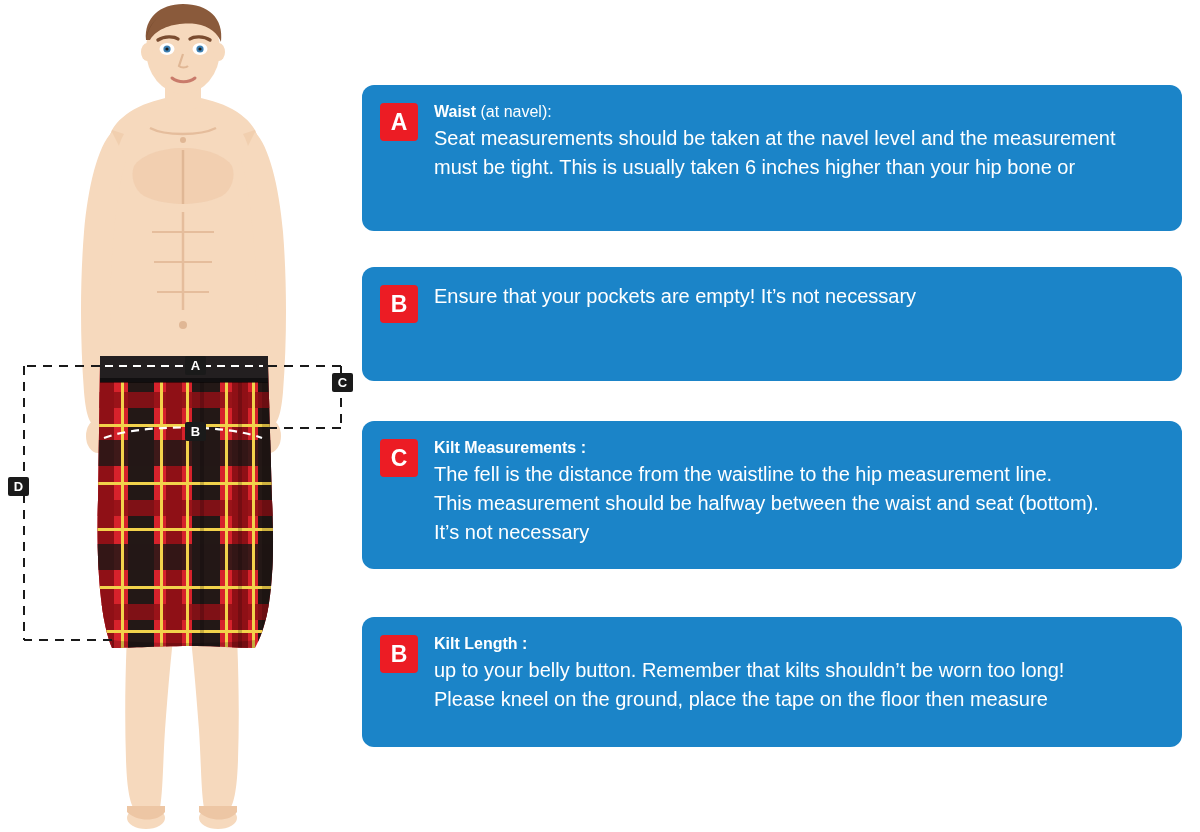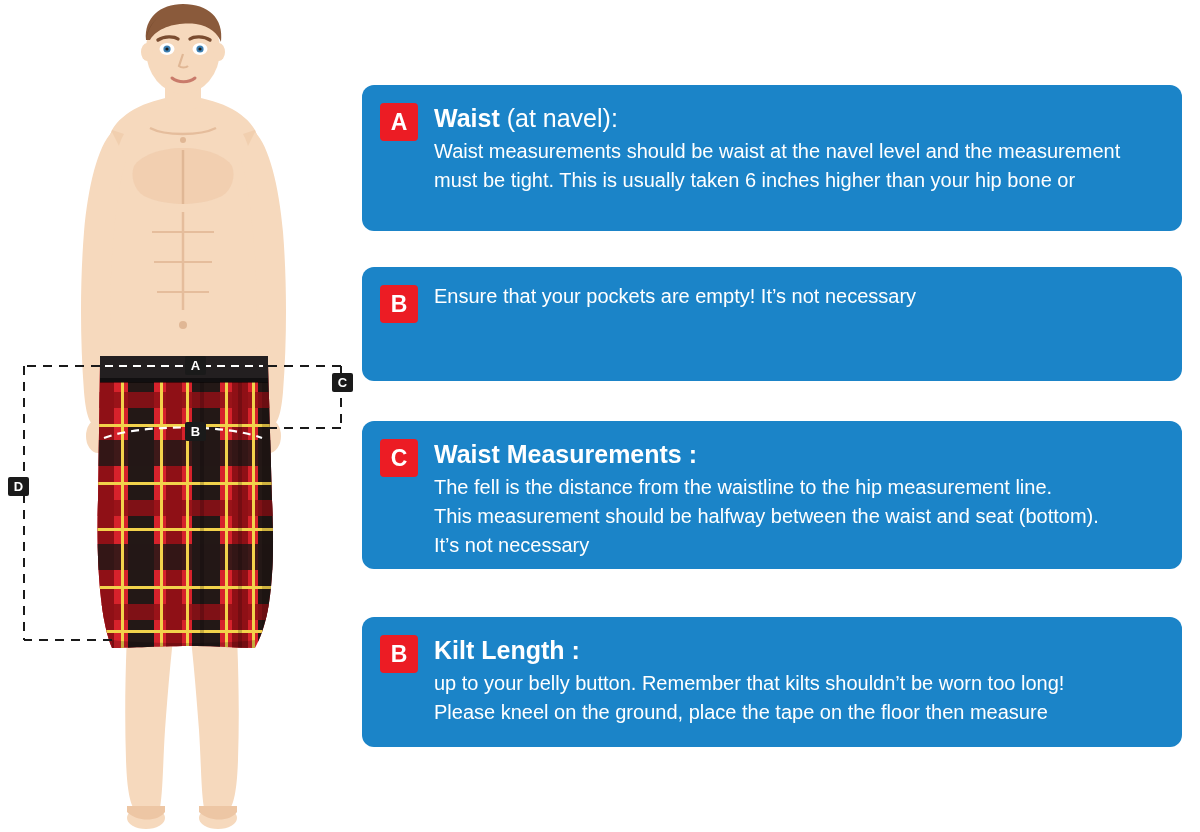--- a/index.html
+++ b/index.html
@@ -64,21 +64,21 @@
     line-height: 38px;
     text-align: center;
     margin-right: 16px;
     margin-top: 4px;
   }
   .card-body {
     flex: 1 1 auto;
     padding-top: 1px;
   }
   .card-title {
-    font-size: 25px;
+    font-size: 16px;
     font-weight: bold;
     line-height: 1.45;
     margin: 0 0 1px 0;
     white-space: nowrap;
   }
   .card-title .light {
     font-weight: normal;
   }
   .card-text {
     font-size: 20px;
@@ -270,37 +270,37 @@
   </div>
 
   <div class="cards-pane">
 
     <div class="card" id="card-a">
       <div class="card-badge">A</div>
       <div class="card-body">
         <p class="card-title">
           <span>Waist</span><span class="light"> (at navel):</span>
         </p>
-        <p class="card-text">Waist measurements should be waist at the navel level and the measurement</p>
+        <p class="card-text">Seat measurements should be taken at the navel level and the measurement</p>
         <p class="card-text">must be tight. This is usually taken 6 inches higher than your hip bone or</p>
       </div>
     </div>
 
     <div class="card" id="card-b">
       <div class="card-badge">B</div>
       <div class="card-body">
         <p class="card-text">Ensure that your pockets are empty! It’s not necessary</p>
       </div>
     </div>
 
     <div class="card" id="card-c">
       <div class="card-badge">C</div>
       <div class="card-body">
         <p class="card-title">
-          <span>Waist Measurements :</span><span class="light"></span>
+          <span>Kilt Measurements :</span><span class="light"></span>
         </p>
         <p class="card-text">The fell is the distance from the waistline to the hip measurement line.</p>
         <p class="card-text">This measurement should be halfway between the waist and seat (bottom).</p>
         <p class="card-text">It’s not necessary</p>
       </div>
     </div>
 
     <div class="card" id="card-d">
       <div class="card-badge">B</div>
       <div class="card-body">

